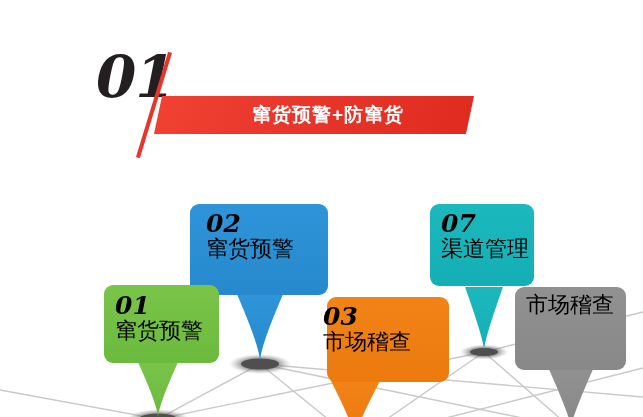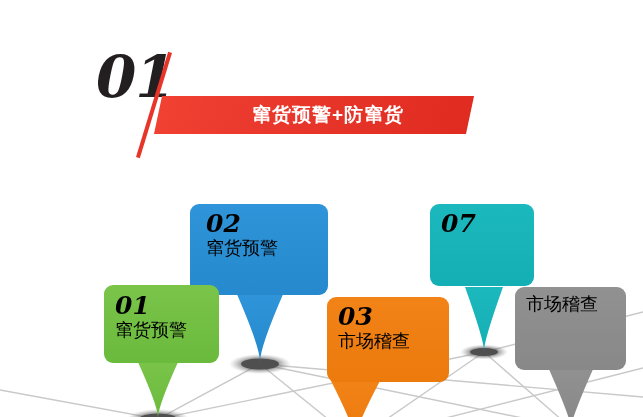--- a/index.html
+++ b/index.html
@@ -107,21 +107,21 @@
     font-style: italic;
     font-weight: 700;
     font-size: 25px;
     line-height: 27px;
     letter-spacing: 0px;
     display: block;
   }
   .pin-title {
     font-family: "Liberation Sans", "DejaVu Sans", sans-serif;
     font-weight: 400;
-    font-size: 18px;
+    font-size: 22px;
     line-height: 23px;
     display: block;
     white-space: nowrap;
   }
 </style>
 </head>
 <body>
 
 <div id="stage">
 
@@ -221,27 +221,28 @@
     <div class="pin-label" style="left:115px; top:120px;">
       <span class="pin-num">01</span>
       <span class="pin-title">窜货预警</span>
     </div>
 
     <div class="pin-label" style="left:206px; top:38px;">
       <span class="pin-num">02</span>
       <span class="pin-title">窜货预警</span>
     </div>
 
-    <div class="pin-label" style="left:338px; top:131px;">
+    <div class="pin-label" style="left:323px; top:131px;">
       <span class="pin-num">03</span>
       <span class="pin-title">市场稽查</span>
     </div>
 
     <div class="pin-label" style="left:441px; top:38px;">
       <span class="pin-num">07</span>
+      <span class="pin-title">渠道管理</span>
     </div>
 
     <div class="pin-label" style="left:526px; top:121px;">
       <span class="pin-title">市场稽查</span>
     </div>
   </div>
 
 </div>
 
 </body></html>

